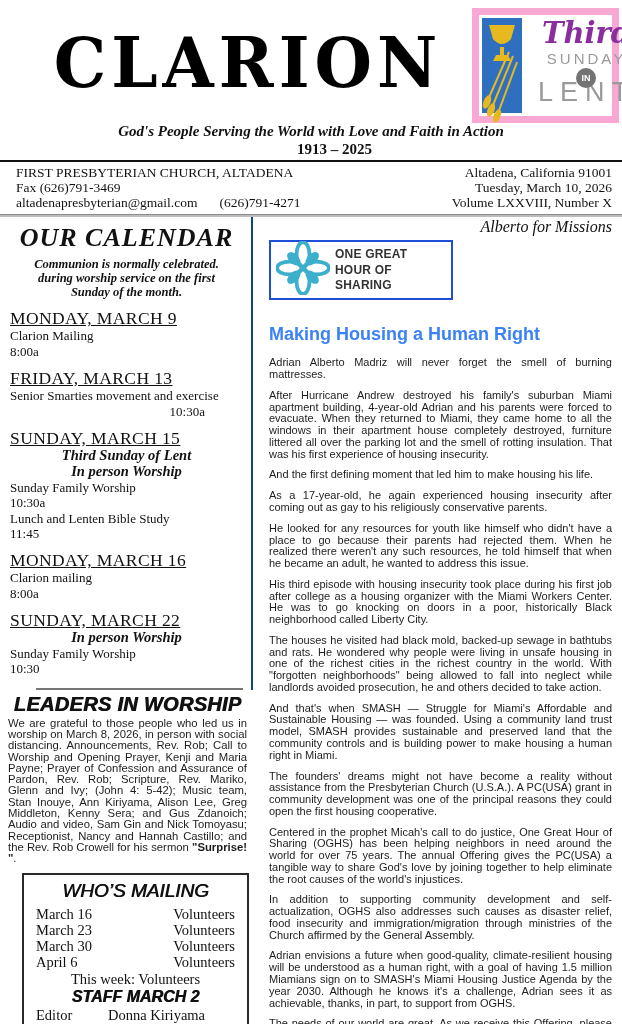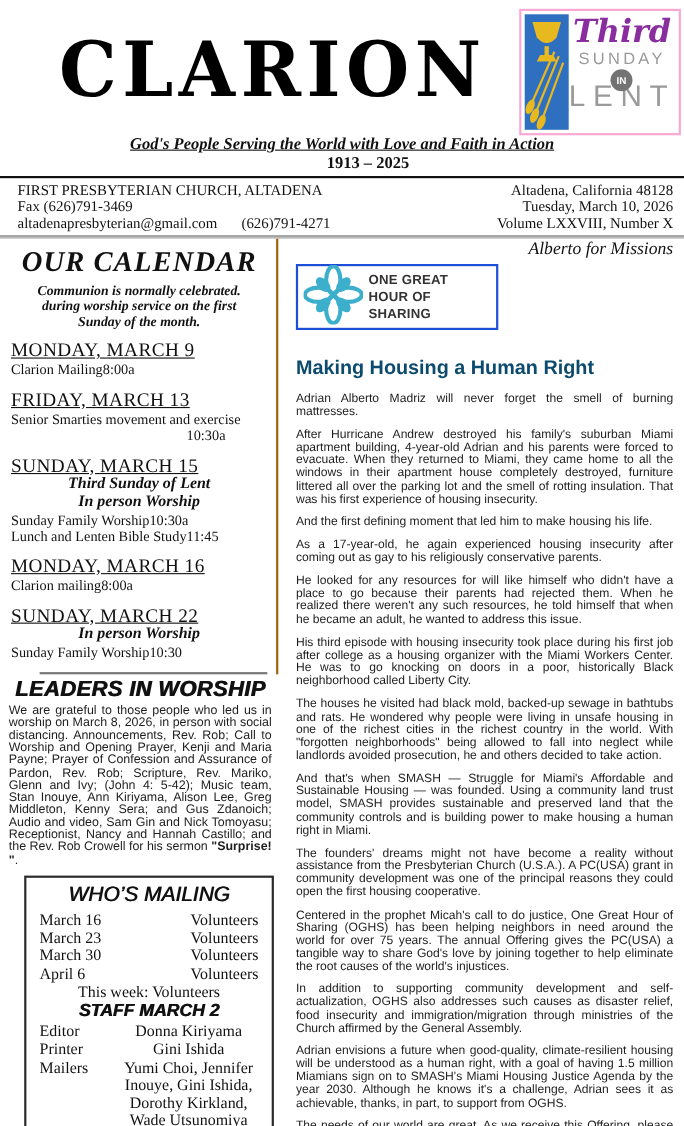--- a/index.html
+++ b/index.html
@@ -6,60 +6,60 @@
   html,body { background:#ffffff; }
   body { width:622px; height:1024px; overflow:hidden; position:relative; color:#111;
          font-family:"Liberation Serif", serif; }
 
   
   .masthead { position:relative; height:160px; }
   .masthead-title { position:absolute; left:38px; top:24px; width:420px; text-align:center;
       font-family:"DejaVu Serif", serif; font-weight:bold; font-size:66px; letter-spacing:5px;
       transform:scaleY(1.05); color:#000; }
   .lent-badge { position:absolute; right:3px; top:8px; width:147px; height:115px;
-      border:2px solid #f9a8d4; background:#fff; padding:3px; display:flex; gap:0; }
+      border:7px solid #f9a8d4; background:#fff; padding:3px; display:flex; gap:16px; }
   .lent-art { width:40px; height:100%; background:#2E6FC0; flex:none; }
   .lent-words { flex:1; position:relative; text-align:center; }
   .lent-third { color:#8A2D9E; font-family:"DejaVu Serif", serif; font-style:italic;
       font-weight:bold; font-size:29px; line-height:1.0; margin-top:1px; }
   .lent-sunday { color:#9a9a9a; font-family:"Liberation Sans", sans-serif; font-size:15px;
       letter-spacing:3px; font-weight:normal; margin-top:2px; }
   .lent-in { position:absolute; left:38px; top:50px; width:20px; height:20px; border-radius:50%;
       background:#737373; color:#fff; font-family:"Liberation Sans", sans-serif; font-size:9px;
       font-weight:bold; line-height:20px; text-align:center; }
   .lent-lent { color:#9a9a9a; font-family:"Liberation Sans", sans-serif; font-size:27px;
       letter-spacing:7px; font-weight:normal; margin-top:10px; }
   .tagline { position:absolute; top:123px; left:0; right:0; text-align:center;
-      font-weight:bold; font-style:italic; font-size:15px;text-decoration:underline; }
+      font-weight:bold; font-style:italic; font-size:15px; }
   .years { position:absolute; top:141px; left:0; right:0; text-align:center;
       font-weight:bold; font-size:15px;margin-left:47px; }
 
   
   .rule-black { border-top:2px solid #111; }
   .contact { display:flex; justify-content:space-between; padding:3px 10px 2px 16px;
       font-size:13.5px; line-height:1.12; }
   .c-left .c-row { display:flex; gap:22px; }
   .c-right { text-align:right; }
   .rule-gray { height:3px; background:#bdbdbd; border-top:1px solid #8a8a8a; margin-top:2px; }
 
   
   .columns { display:flex; align-items:flex-start; }
   .col-left { width:253px; flex:none; }
   .col-right { flex:1; padding:0 10px 0 16px; }
 
   
-  .calendar-block { border-right:2px solid #a16207; padding:6px 8px 0 10px; }
+  .calendar-block { border-right:2px solid #0c4a6e; padding:6px 8px 0 10px; }
   .cal-title { font-size:26px; font-weight:bold; font-style:italic; text-align:center;
       letter-spacing:1px; }
   .cal-note { font-weight:bold; font-style:italic; font-size:12.5px; line-height:1.12;
       text-align:center; width:200px; margin:4px auto 0; }
   .cal-entry { margin-top:9px; }
   .cal-head { font-size:17.5px; text-decoration:underline; letter-spacing:0.4px; line-height:1.15; }
   .cal-event { display:flex; justify-content:flex-start; font-size:13px; line-height:1.18;
-      padding-right:14px; }
+      padding-right:14px;flex-direction:column; }
   .cal-event.wrap { display:block; }
   .cal-event.wrap .ev-time { display:block; text-align:right; padding-right:24px; }
   .cal-sub { text-align:center; font-weight:bold; font-style:italic; font-size:14.5px; line-height:1.1; }
   .cal-end-rule { border-top:2px solid #777; margin:11px 0 0 26px; }
 
   
   .leaders { padding:3px 6px 0 8px; }
   .leaders-title { font-family:"Liberation Sans", sans-serif; font-weight:bold; font-style:italic;
       font-size:20px; text-align:center; letter-spacing:0.3px; text-shadow:0.7px 0 currentColor; }
   .leaders-text { font-family:"Liberation Sans", sans-serif; font-size:11.3px; line-height:1.0;
@@ -68,30 +68,30 @@
   
   .mailing-box { border:2px solid #2a2a2a; margin:8px 4px 0 22px; padding:5px 12px 8px; }
   .mailing-title { font-family:"Liberation Sans", sans-serif; font-weight:normal; font-style:italic;
       font-size:19px; text-align:center; text-shadow:0.7px 0 currentColor; margin-bottom:4px; }
   .mail-row { display:flex; justify-content:space-between; font-size:14.5px; line-height:1.12; }
   .mail-week { text-align:center; font-size:14.5px; line-height:1.12; }
   .staff-title { font-family:"Liberation Sans", sans-serif; font-weight:bold; font-style:italic;
       font-size:16px; text-align:center; text-shadow:0.6px 0 currentColor; line-height:1.25; }
   .staff-row { display:flex; font-size:14.5px; line-height:1.12; }
   .staff-role { width:72px; flex:none; }
-  .staff-name { flex:1; text-align:center; }
+  .staff-name { flex:1; text-align:left; }
 
   
   .missions { text-align:right; font-style:italic; font-size:16px; padding:1px 0 4px; }
   .oghs-box { width:184px; border:2px solid #1d4ed8; display:flex; align-items:center; gap:5px;
       padding:2px 5px; height:60px; }
   .oghs-text { font-family:"Liberation Sans", sans-serif; font-weight:bold; font-size:12px;
       line-height:1.3; color:#333; letter-spacing:0.2px; }
   .headline { font-family:"Liberation Sans", sans-serif; font-weight:bold; font-size:18px;
-      margin:24px 0 12px; color:#0c4a6e; }
+      margin:24px 0 12px; color:#3b82f6; }
   .article-p { font-family:"Liberation Sans", sans-serif; font-size:11px; line-height:1.07;
       text-align:justify; margin:0 0 9px; color:#1d1d1d; }
 </style>
 </head>
 <body>
 
 <div class="page">
 
   <header class="masthead">
     <div class="masthead-title">CLARION</div>
@@ -137,21 +137,21 @@
         </div>
       <div class="c-row">
         <span>Fax (626)791-3469</span>
       </div>
       <div class="c-row">
         <span>altadenapresbyterian@gmail.com</span>
         <span>(626)791-4271</span>
       </div>
     </div>
     <div class="c-right">
-      <div>Altadena, California 48128</div>
+      <div>Altadena, California 91001</div>
       <div>Tuesday, March 10, 2026</div>
       <div>Volume LXXVIII, Number X</div>
     </div>
   </div>
 
   <div class="rule-gray"></div>
 
   <main class="columns">
 
     <div class="col-left">
@@ -279,21 +279,21 @@
           <div>HOUR OF SHARING</div>
         </div>
       </div>
 
       <h1 class="headline">Making Housing a Human Right</h1>
 
       <p class="article-p">Adrian Alberto Madriz will never forget the smell of burning mattresses.</p>
       <p class="article-p">After Hurricane Andrew destroyed his family's suburban Miami apartment building, 4-year-old Adrian and his parents were forced to evacuate. When they returned to Miami, they came home to all the windows in their apartment house completely destroyed, furniture littered all over the parking lot and the smell of rotting insulation. That was his first experience of housing insecurity.</p>
       <p class="article-p">And the first defining moment that led him to make housing his life.</p>
       <p class="article-p">As a 17-year-old, he again experienced housing insecurity after coming out as gay to his religiously conservative parents.</p>
-      <p class="article-p">He looked for any resources for will like himself who didn't have a place to go because their parents had rejected them. When he realized there weren't any such resources, he told himself that when he became an adult, he wanted to address this issue.</p>
+      <p class="article-p">He looked for any resources for youth like himself who didn't have a place to go because their parents had rejected them. When he realized there weren't any such resources, he told himself that when he became an adult, he wanted to address this issue.</p>
       <p class="article-p">His third episode with housing insecurity took place during his first job after college as a housing organizer with the Miami Workers Center. He was to go knocking on doors in a poor, historically Black neighborhood called Liberty City.</p>
       <p class="article-p">The houses he visited had black mold, backed-up sewage in bathtubs and rats. He wondered why people were living in unsafe housing in one of the richest cities in the richest country in the world. With "forgotten neighborhoods" being allowed to fall into neglect while landlords avoided prosecution, he and others decided to take action.</p>
       <p class="article-p">And that's when SMASH — Struggle for Miami's Affordable and Sustainable Housing — was founded. Using a community land trust model, SMASH provides sustainable and preserved land that the community controls and is building power to make housing a human right in Miami.</p>
       <p class="article-p">The founders' dreams might not have become a reality without assistance from the Presbyterian Church (U.S.A.). A PC(USA) grant in community development was one of the principal reasons they could open the first housing cooperative.</p>
       <p class="article-p">Centered in the prophet Micah's call to do justice, One Great Hour of Sharing (OGHS) has been helping neighbors in need around the world for over 75 years. The annual Offering gives the PC(USA) a tangible way to share God's love by joining together to help eliminate the root causes of the world's injustices.</p>
       <p class="article-p">In addition to supporting community development and self-actualization, OGHS also addresses such causes as disaster relief, food insecurity and immigration/migration through ministries of the Church affirmed by the General Assembly.</p>
       <p class="article-p">Adrian envisions a future when good-quality, climate-resilient housing will be understood as a human right, with a goal of having 1.5 million Miamians sign on to SMASH's Miami Housing Justice Agenda by the year 2030. Although he knows it's a challenge, Adrian sees it as achievable, thanks, in part, to support from OGHS.</p>
       <p class="article-p"><span>The needs of our world are great. As we receive this Offering, please give generously to One Great Hour of Sharing, for when we all do a little, it adds up to a lot. We thank those who have been able to contribute to the offering. </span></p>
     </div>
   </main>

